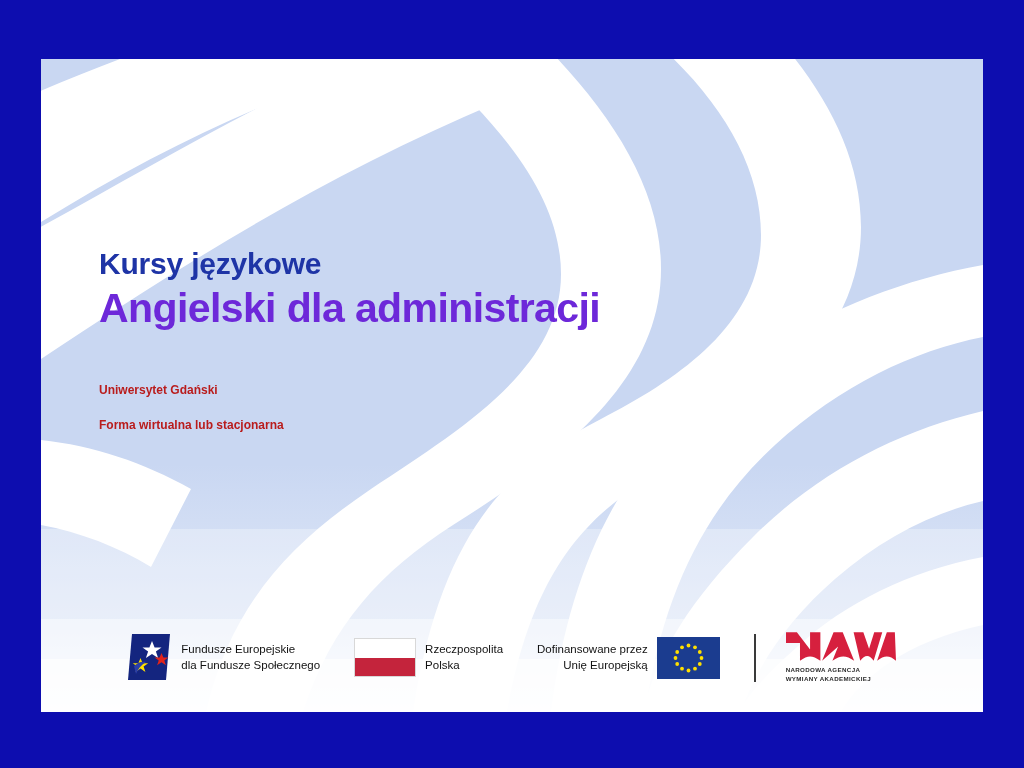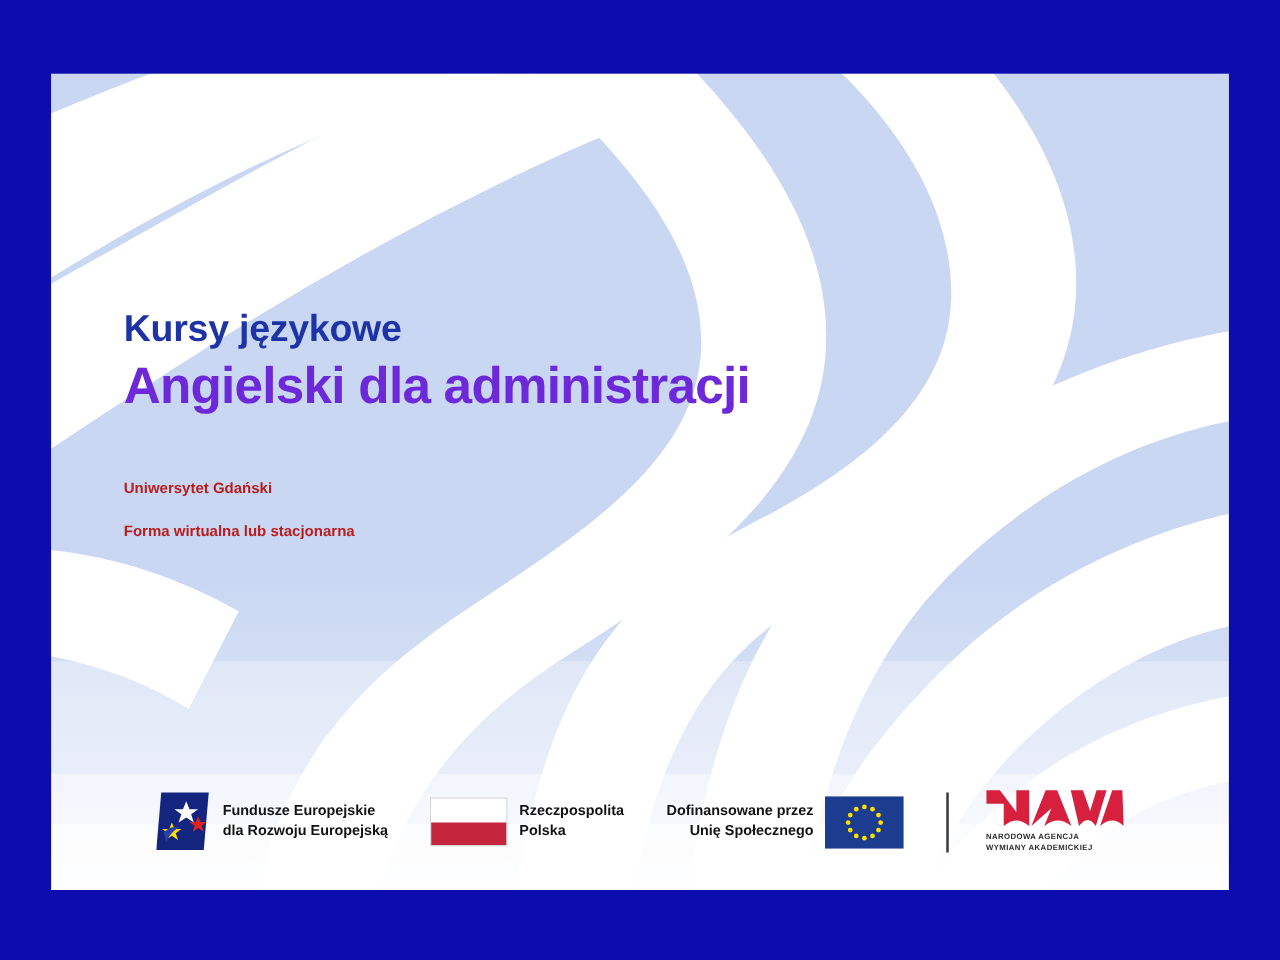--- a/index.html
+++ b/index.html
@@ -117,21 +117,21 @@
   }
   .fund-item {
     display: flex;
     align-items: center;
     gap: 9px;
   }
   .fund-item + .fund-item { margin-left: 34px; }
   .fund-text {
     font-family: "Liberation Sans", sans-serif;
     font-size: 11.5px;
-    font-weight: bold;
+    font-weight: normal;
     color: #121212;
     line-height: 1.35;
     white-space: nowrap;
   }
   .fund-text.right-align { text-align: right; }
   .fund-divider {
     width: 2px;
     height: 48px;
     background: #3A3A3A;
     margin: 0 30px 0 34px;
@@ -265,39 +265,39 @@
           <path d="M33.5 21 L35.4 25.6 L40.4 25.6 L36.3 28.5 L37.9 33.3 L33.5 30.3
                    L29.1 33.3 L30.7 28.5 L26.6 25.6 L31.6 25.6 Z" fill="#E2231A"></path>
 
           <path d="M12.5 26 L14.6 31.2 L20.2 31.2 L15.6 34.5 L17.4 39.9 L12.5 36.5
                    L7.6 39.9 L9.4 34.5 L4.8 31.2 L10.4 31.2 Z" fill="#FFE000"></path>
 
           <path d="M6 34 C 10 30, 14 29, 18 30 C 13 33, 10 37, 8 42 Z" fill="#2B3FA8"></path>
         </svg>
         <div class="fund-text">
           <div>Fundusze Europejskie</div>
-          <div>dla Rozwoju Europejską</div>
+          <div>dla Fundusze Społecznego</div>
         </div>
       </div>
 
       <div class="fund-item">
         <div class="pl-flag">
           <div class="pl-white"></div>
           <div class="pl-red"></div>
         </div>
         <div class="fund-text">
           <div>Rzeczpospolita</div>
           <div>Polska</div>
         </div>
       </div>
 
       <div class="fund-item">
         <div class="fund-text right-align">
           <div>Dofinansowane przez</div>
-          <div>Unię Społecznego</div>
+          <div>Unię Europejską</div>
         </div>
         <svg class="eu-flag" width="63" height="42" viewBox="0 0 63 42" xmlns="http://www.w3.org/2000/svg">
           <rect x="0" y="0" width="63" height="42" fill="#1B3C8F"></rect>
           <g fill="#FFE000">
             <circle cx="31.5" cy="8.5" r="1.9"></circle>
             <circle cx="38.0" cy="10.3" r="1.9"></circle>
             <circle cx="42.8" cy="15.0" r="1.9"></circle>
             <circle cx="44.5" cy="21.0" r="1.9"></circle>
             <circle cx="42.8" cy="27.0" r="1.9"></circle>
             <circle cx="38.0" cy="31.7" r="1.9"></circle>

